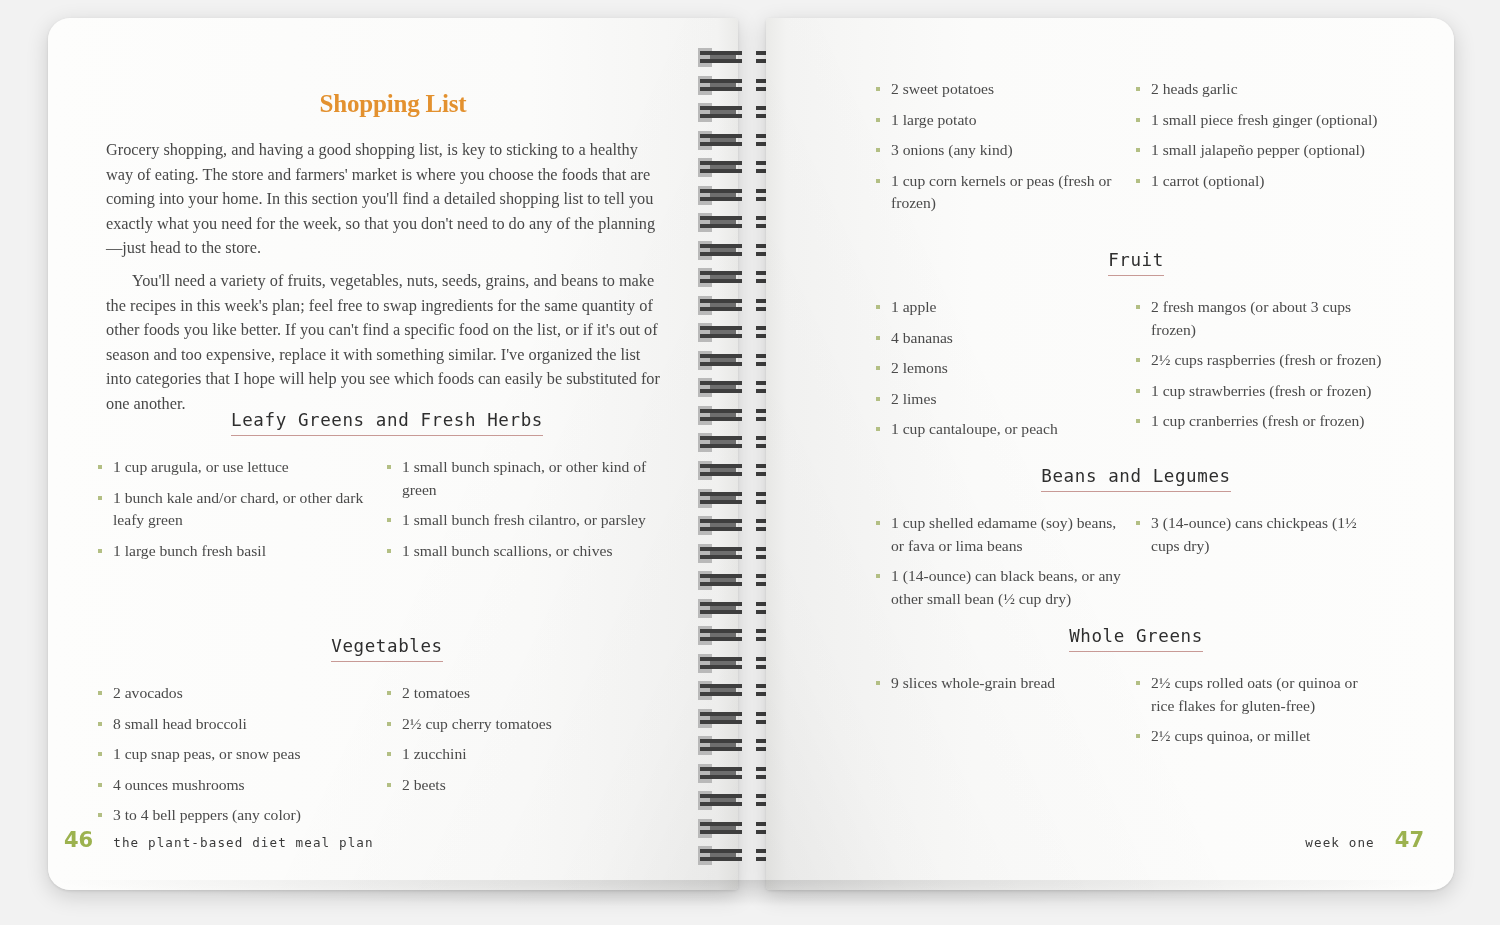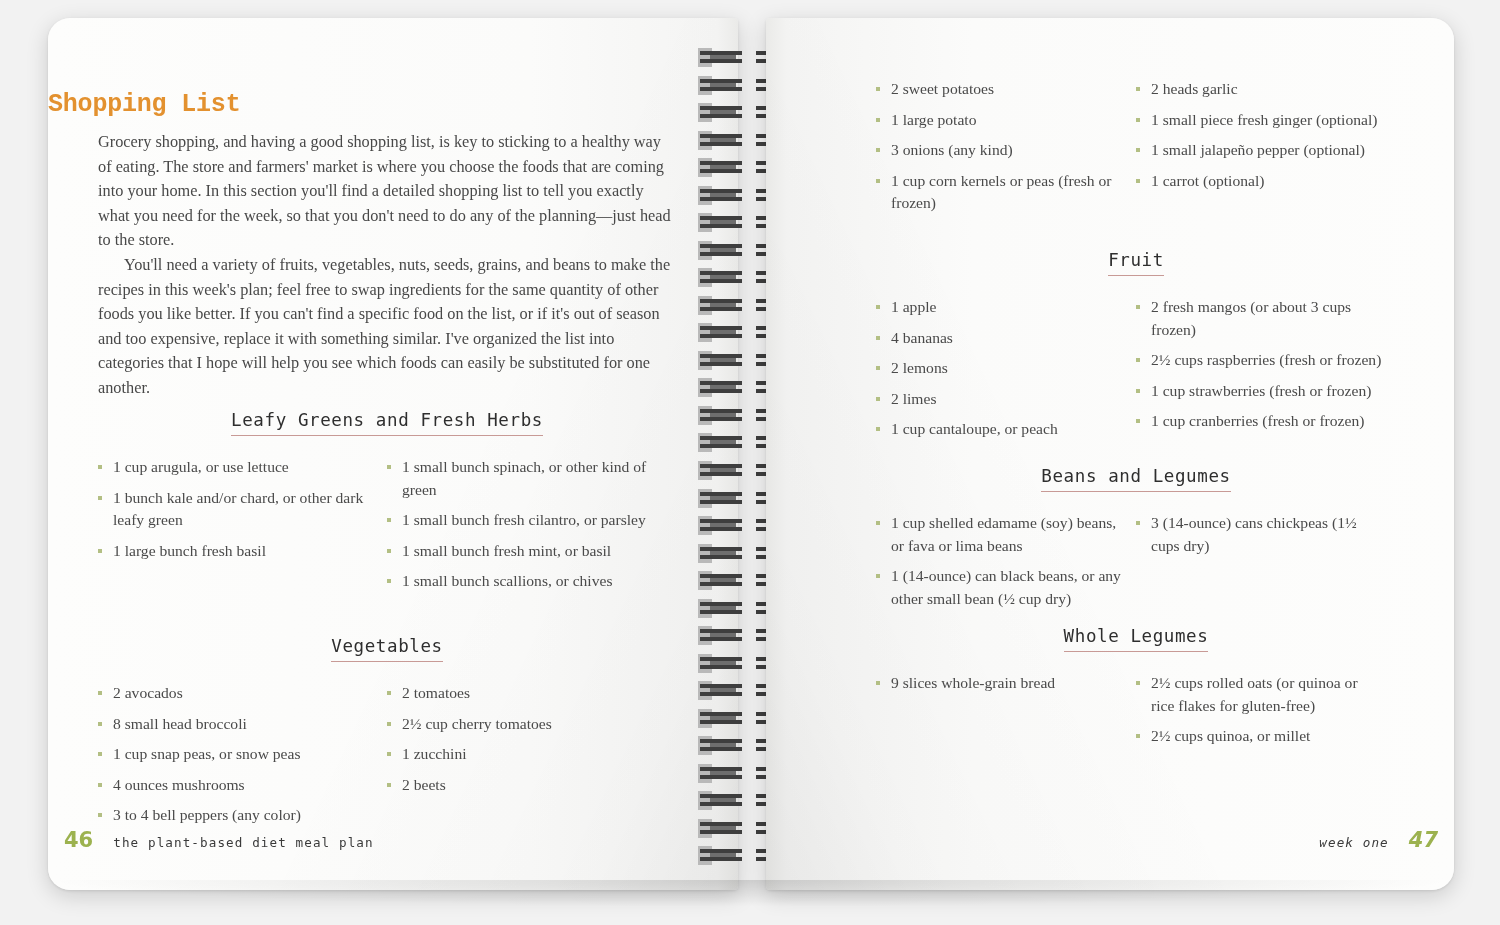--- a/index.html
+++ b/index.html
@@ -101,43 +101,43 @@
   }
 
   
   .page-inner {
     position: absolute;
     inset: 0;
   }
 
   .main-title {
     color: #e3912f;
-    font-family: Liberation Mono, monospace;
+    font-family: Liberation Serif, serif;
     font-weight: bold;
     font-size: 25px;
     letter-spacing: -0.2px;
-    text-align: left;
+    text-align: center;
     margin: 0;
     padding: 0;
     position: absolute;
     left: 0; right: 0;
     top: 72px;
   }
 
   .intro {
     position: absolute;
     left: 50px;
     top: 112px;
     width: 578px;
     color: #484848;
     font-size: 16.3px;
     line-height: 24.6px;
     font-family: "Liberation Serif", "DejaVu Serif", serif;
   }
-  .intro p { margin: 0; }
+  .intro p { margin: 8px; }
   .intro p + p { text-indent: 26px; }
 
   
   .section-head {
     text-align: center;
     font-family: "DejaVu Sans Mono", "Liberation Mono", monospace;
     font-size: 17.5px;
     color: #2e2e2e;
     letter-spacing: 0.6px;
     margin: 0;
@@ -190,21 +190,21 @@
   }
 
   
   .footer {
     position: absolute;
     bottom: 38px;
     display: flex;
     align-items: baseline;
   }
   .footer.left { left: 16px; justify-content: space-between; }
-  .footer.right { right: 16px; font-style: italic; }
+  .footer.right { right: 30px; }
   .folio {
     color: #9cb24f;
     font-family: "DejaVu Sans", "Liberation Sans", sans-serif;
     font-weight: bold;
     font-size: 21px;
   }
   .running-head {
     color: #3a3a3a;
     font-family: "DejaVu Sans Mono", "Liberation Mono", monospace;
     font-size: 12.6px;
@@ -249,21 +249,20 @@
             <ul class="items">
                 <li><span class="bullet" style="background: rgb(179, 191, 132);"></span><span>1 cup arugula, or use lettuce</span></li>
                 <li><span class="bullet" style="background: rgb(179, 191, 132);"></span><span>1 bunch kale and/or chard, or other dark leafy green</span></li>
                 <li><span class="bullet" style="background: rgb(179, 191, 132);"></span><span>1 large bunch fresh basil</span></li>
               </ul>
           </div>
           <div class="col">
             <ul class="items">
                 <li><span class="bullet" style="background: rgb(179, 191, 132);"></span><span>1 small bunch spinach, or other kind of green</span></li>
                 <li><span class="bullet" style="background: rgb(179, 191, 132);"></span><span>1 small bunch fresh cilantro, or parsley</span></li>
-                <li><span class="bullet" style="background: rgb(179, 191, 132);"></span><span>1 small bunch fresh mint, or basil</span></li>
                 <li><span class="bullet" style="background: rgb(179, 191, 132);"></span><span>1 small bunch scallions, or chives</span></li>
               </ul>
           </div>
         </div>
       </div>
 
       <div class="section" style="left:50px; top:618px; width:578px;">
         <div class="section-head">
           <span class="hrule">Vegetables</span>
         </div>
@@ -723,21 +722,21 @@
           <div class="col">
             <ul class="items">
                 <li><span class="bullet" style="background: rgb(179, 191, 132);"></span><span>3 (14-ounce) cans chickpeas (1½ cups dry)</span></li>
               </ul>
           </div>
         </div>
       </div>
 
       <div class="section" style="left:110px; top:608px; width:520px;">
         <div class="section-head">
-          <span class="hrule">Whole Legumes</span>
+          <span class="hrule">Whole Greens</span>
         </div>
         <div class="cols">
           <div class="col">
             <ul class="items">
                 <li><span class="bullet" style="background: rgb(179, 191, 132);"></span><span>9 slices whole-grain bread</span></li>
               </ul>
           </div>
           <div class="col">
             <ul class="items">
                 <li><span class="bullet" style="background: rgb(179, 191, 132);"></span><span>2½ cups rolled oats (or quinoa or rice flakes for gluten-free)</span></li>

